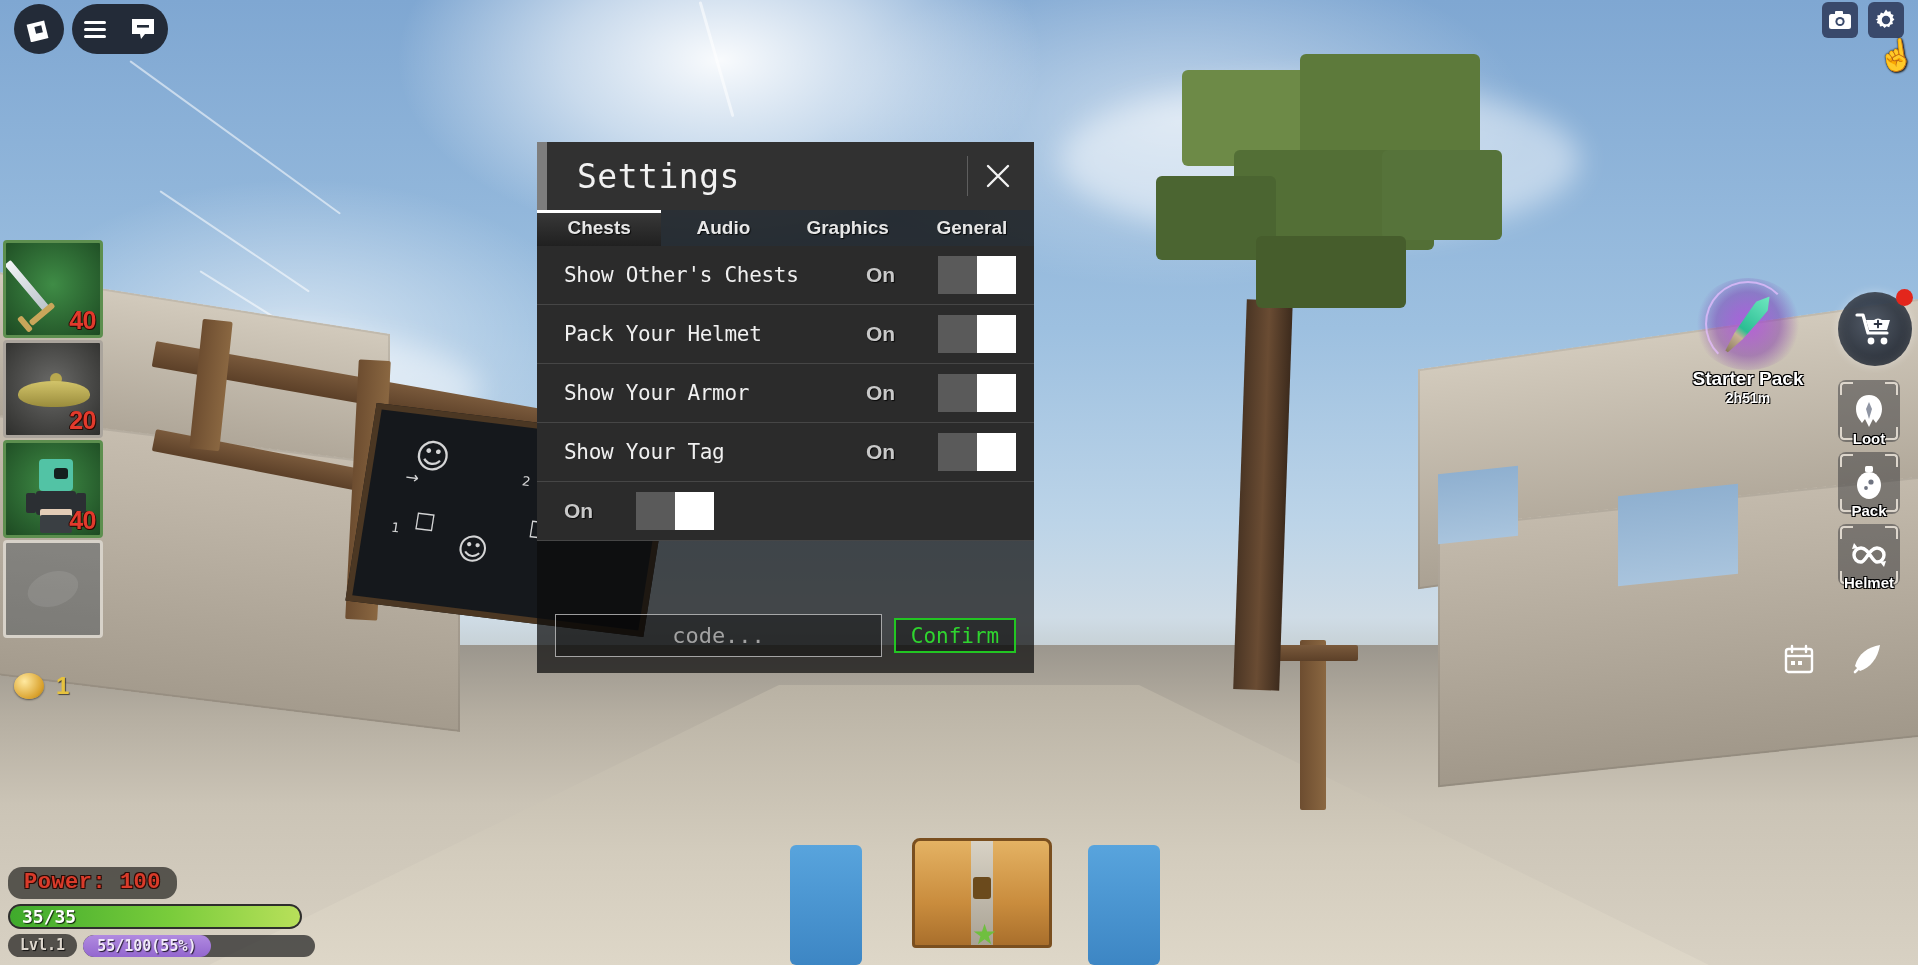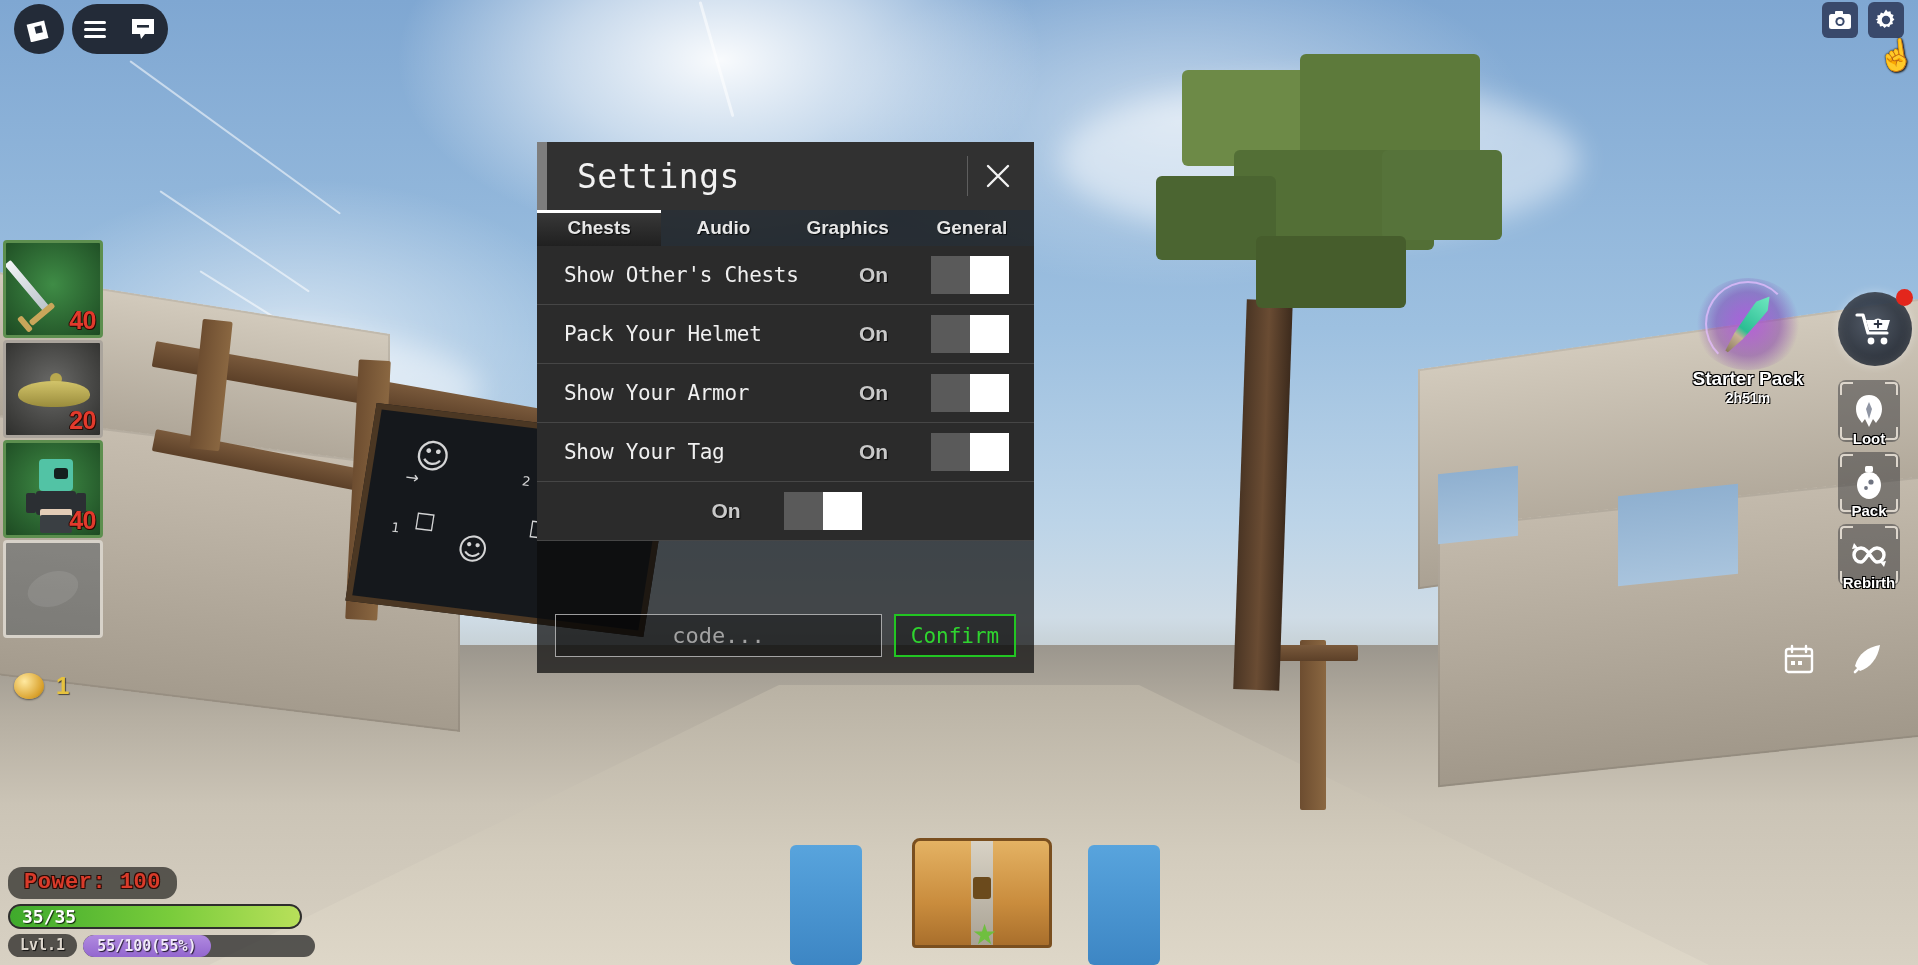--- a/index.html
+++ b/index.html
@@ -459,24 +459,23 @@
   }
   .tab.active {
     background: linear-gradient(180deg, #3a3a3a 0%, #202020 100%);
     box-shadow: inset 0 3px 0 #ffffff;
   }
   .rows { background: rgba(20,20,20,0.88); }
   .row {
     position: relative;
     height: 59px;
     display: flex; align-items: center;
-    padding: 0 7px 0 27px;
+    padding: 0 0 0 27px;
     border-bottom: 1px solid rgba(255,255,255,0.13);
     background: #2b2b2b;
-    justify-content: center;
   }
   .row-label {
     font-family: "DejaVu Sans Mono", monospace;
     font-size: 21px; color: #f0f0f0;
     flex: 1;
     letter-spacing: -0.3px;
   }
   .row-state {
     font-size: 21px; font-weight: 700; color: #c9c9c9;
     width: 72px; text-align: left;
@@ -505,21 +504,21 @@
     background: rgba(0,0,0,0.35);
     border: 1px solid rgba(220,220,220,0.7);
     color: #cfcfcf;
     font-family: "DejaVu Sans Mono", monospace;
     font-size: 22px;
     text-align: center;
     outline: none;
   }
   .code-input::placeholder { color: #a2a2a2; }
   .confirm-btn {
-    width: 122px; height: 43px;
+    width: 122px; height: 35px;
     background: rgba(0,0,0,0.35);
     border: 2px solid #22c522;
     color: #2fd42f;
     font-family: "DejaVu Sans Mono", monospace;
     font-size: 21px;
     cursor: pointer;
   }
 </style>
 </head>
 <body>
@@ -715,21 +714,21 @@
     <div class="side-btn">
       <span class="corner c-tl"></span>
       <span class="corner c-tr"></span>
       <span class="corner c-bl"></span>
       <span class="corner c-br"></span>
       <svg width="38" height="34" viewBox="0 0 38 34">
         <path d="M11 10c-4 0-7 3-7 7s3 7 7 7c5 0 8-14 16-14 4 0 7 3 7 7s-3 7-7 7c-5 0-8-14-16-14z" stroke="#fff" stroke-width="3.4" fill="none"></path>
         <path d="M4 5l4 5-6 1z" fill="#fff"></path>
         <path d="M34 29l-4-5 6-1z" fill="#fff"></path>
       </svg>
-      <div class="side-label">Rebirth</div>
+      <div class="side-label">Helmet</div>
     </div>
   </div>
 
   <div class="mini-icons">
     <svg width="30" height="30" viewBox="0 0 30 30">
       <rect x="2" y="5" width="26" height="23" rx="2.5" fill="none" stroke="#fff" stroke-width="2.4"></rect>
       <path d="M2 12h26" stroke="#fff" stroke-width="2.4"></path>
       <path d="M8 2v6M22 2v6" stroke="#fff" stroke-width="2.4" stroke-linecap="round"></path>
       <rect x="7" y="17" width="4" height="4" fill="#fff"></rect>
       <rect x="14" y="17" width="4" height="4" fill="#fff"></rect>

